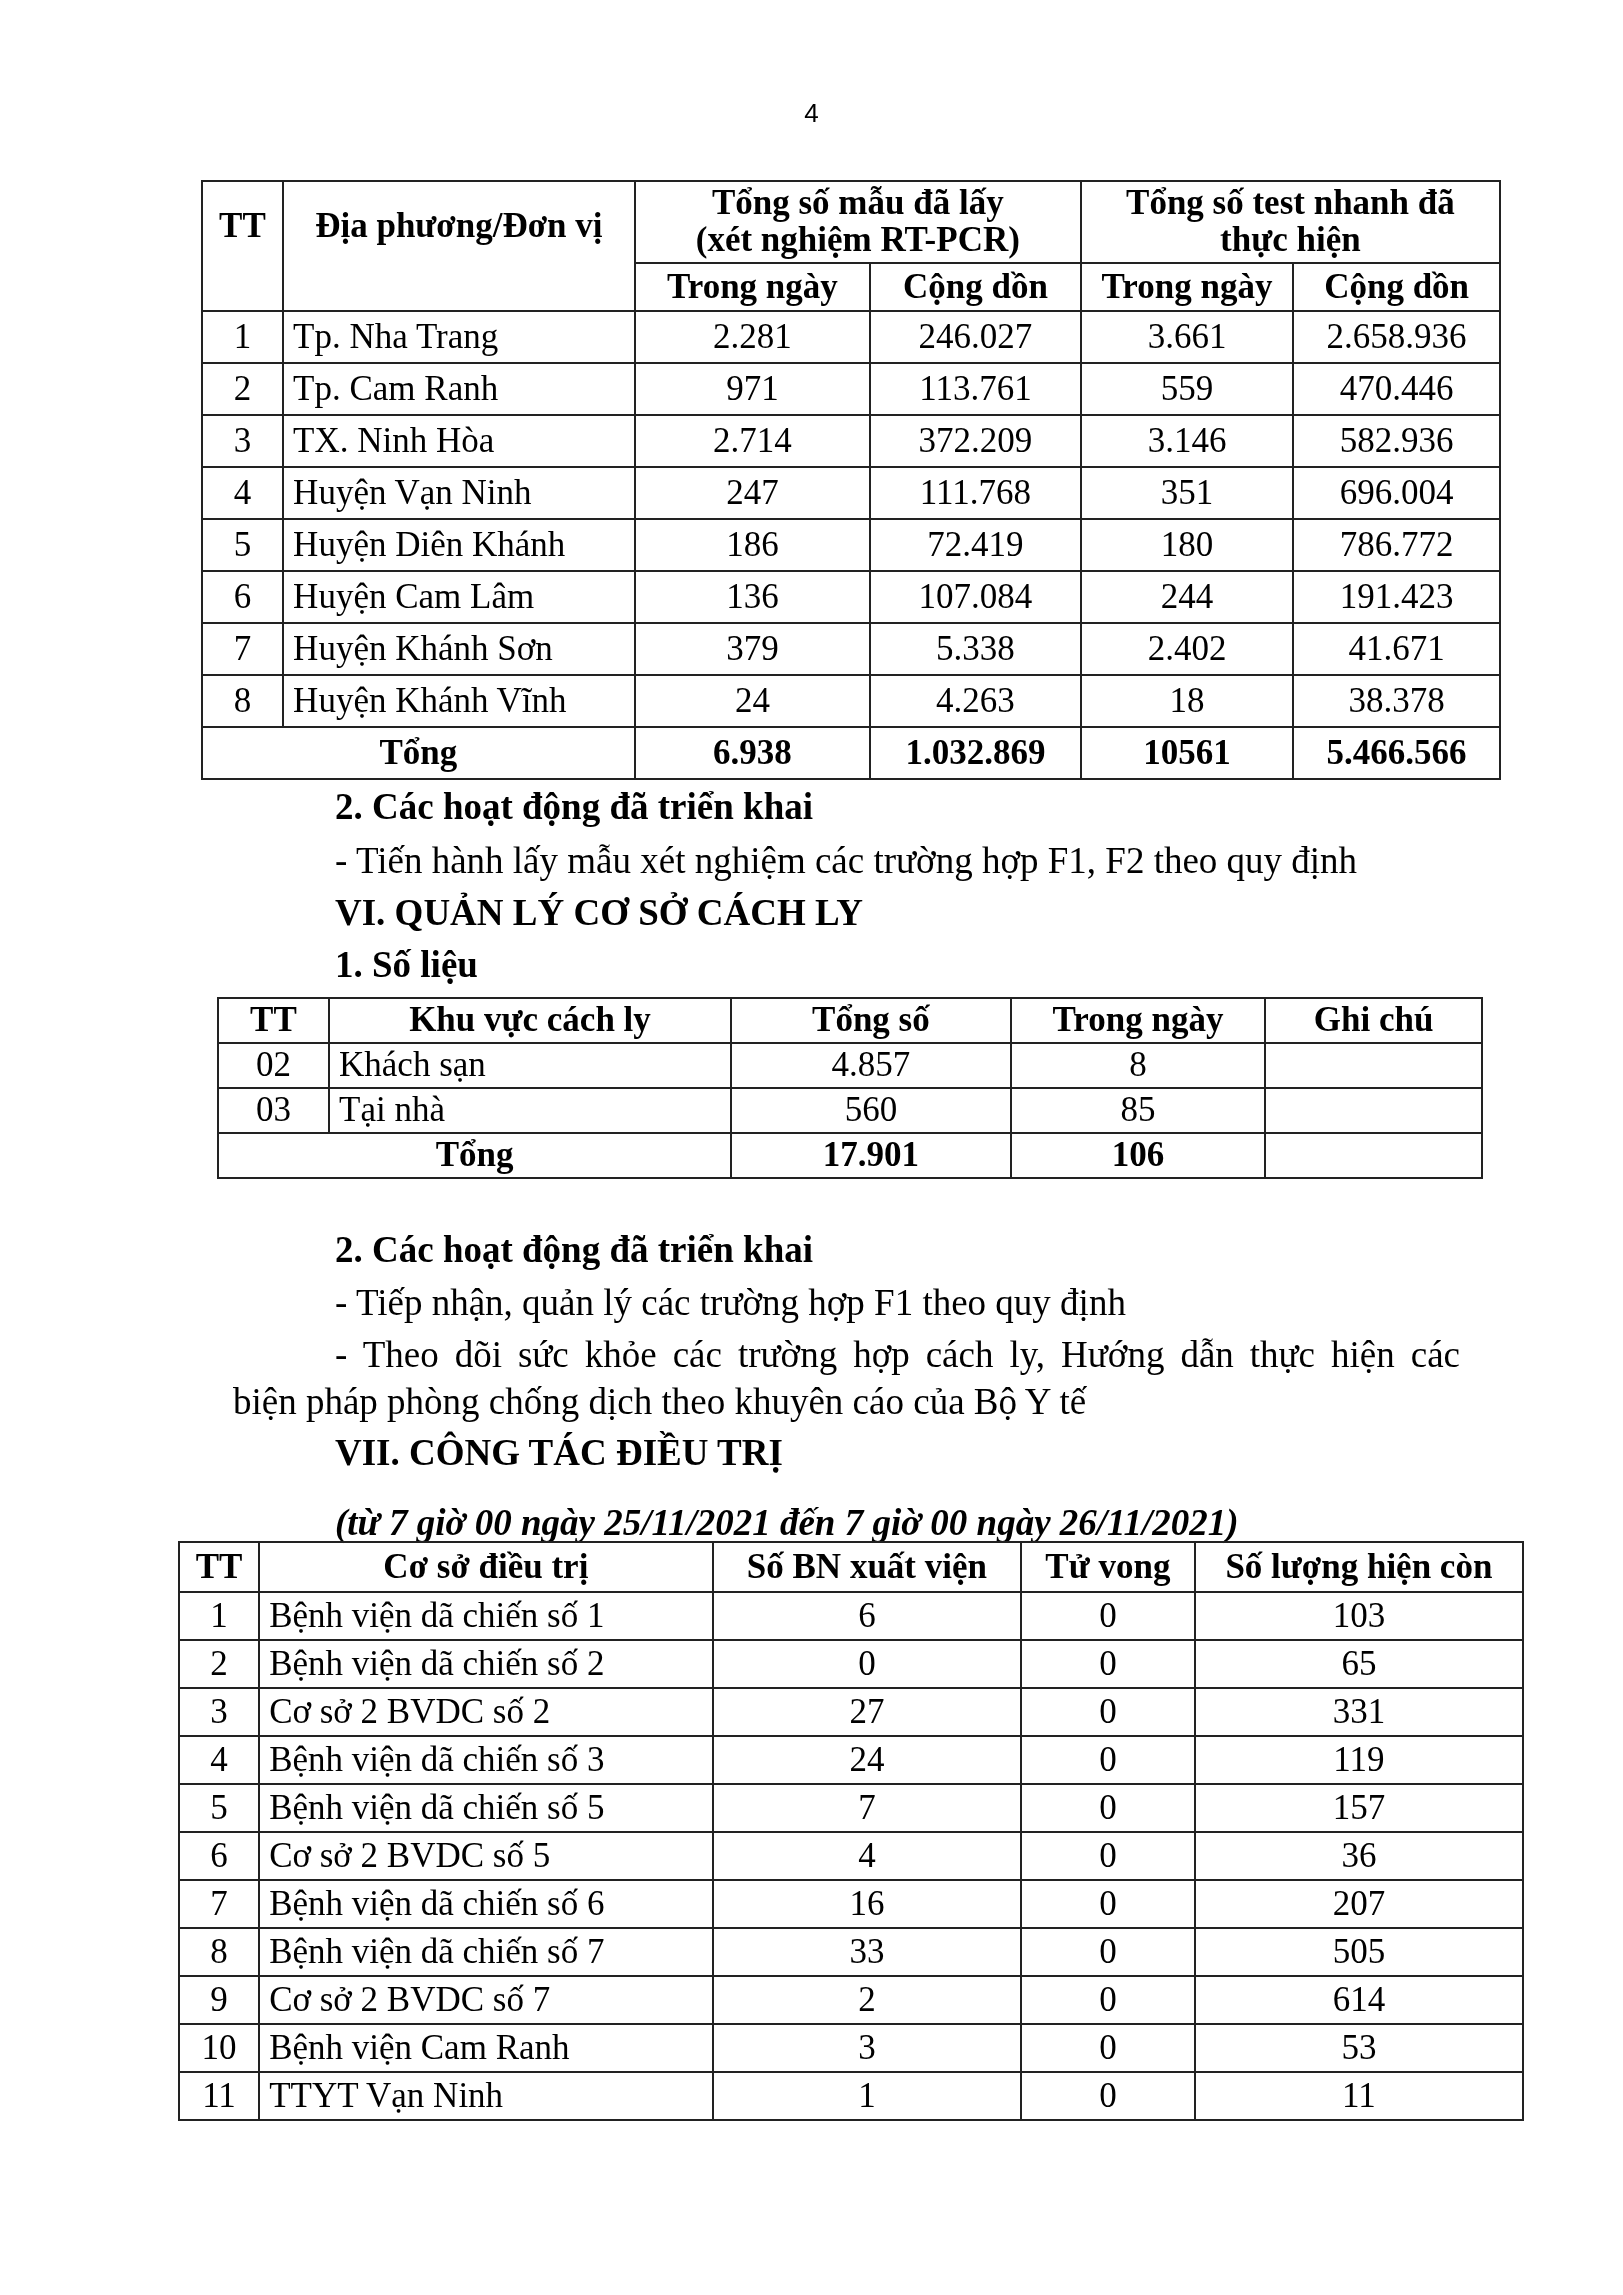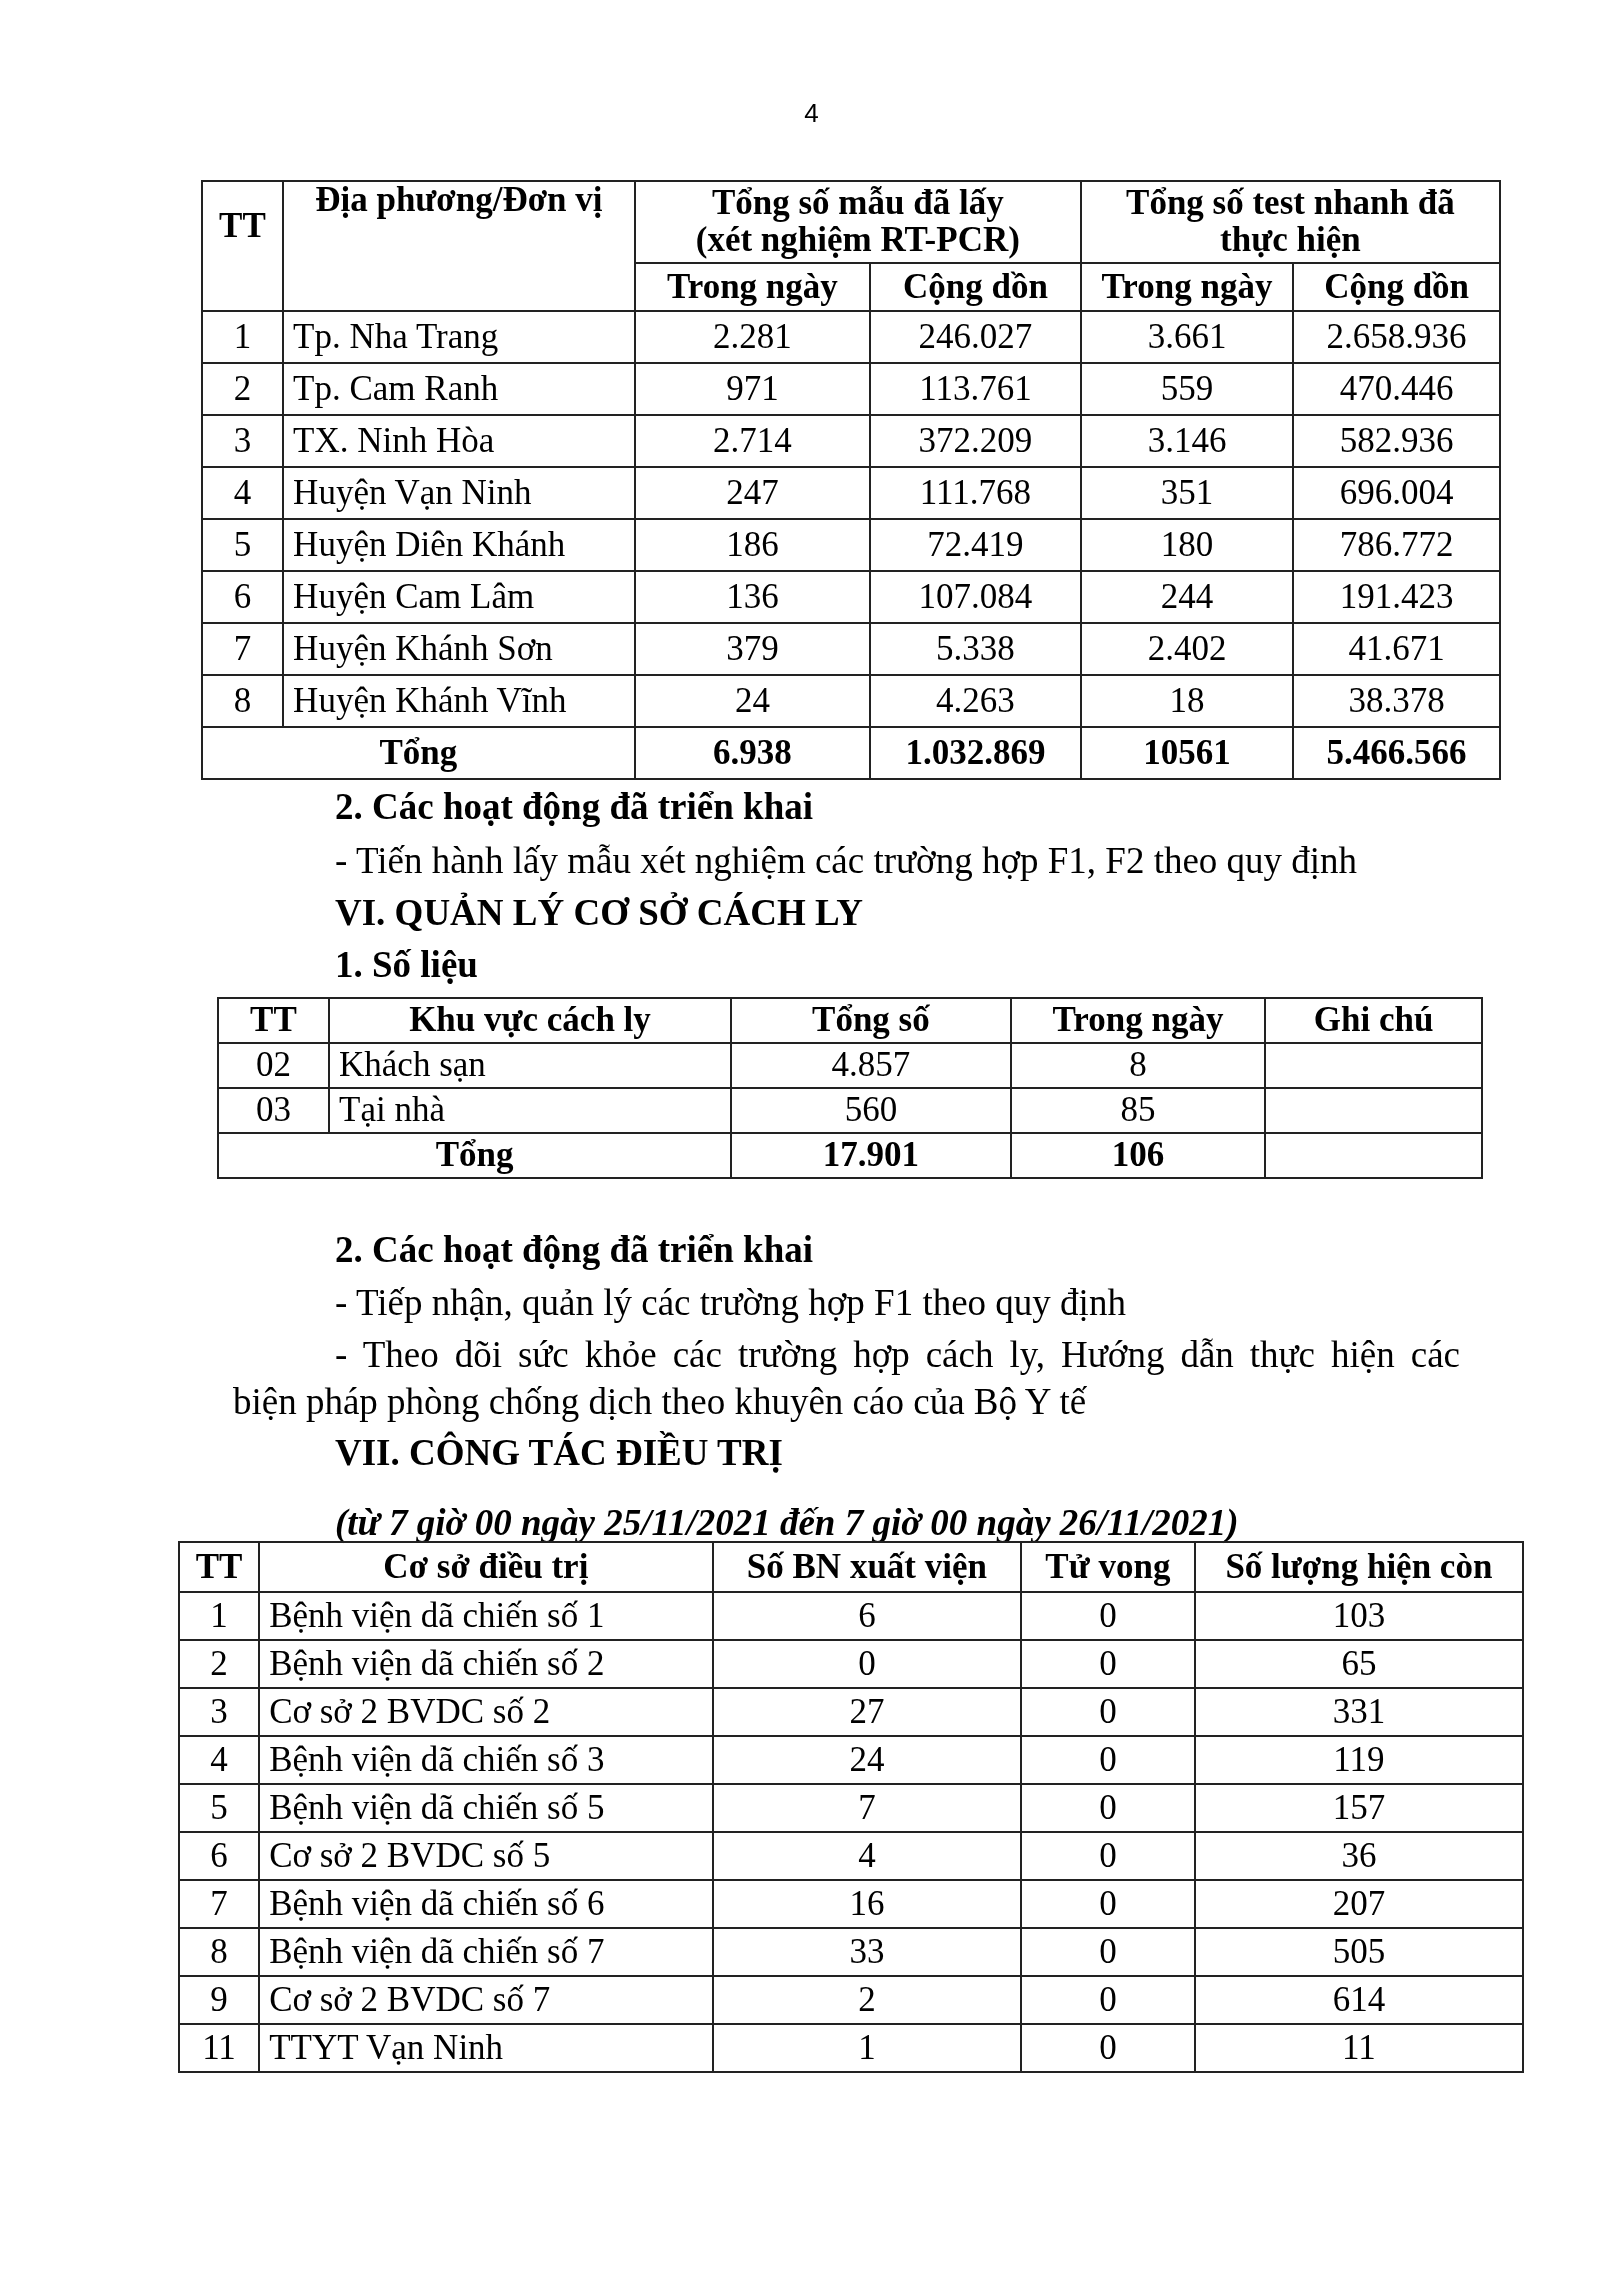--- a/index.html
+++ b/index.html
@@ -47,21 +47,21 @@
     <col style="width:81px">
       <col style="width:353px">
       <col style="width:236px">
       <col style="width:211px">
       <col style="width:213px">
       <col style="width:207px">
   </colgroup>
   <tbody>
       <tr>
     <th class="h1" rowspan="2" style="vertical-align:top;padding-top:26px">TT</th>
-    <th class="h1" rowspan="2" style="vertical-align:top;">Địa phương/Đơn vị</th>
+    <th class="h1" rowspan="2" style="vertical-align:top;padding-top:26px">Địa phương/Đơn vị</th>
     <th class="h1" colspan="2">
       <div>Tổng số mẫu đã lấy</div>
       <div>(xét nghiệm RT-PCR)</div>
     </th>
     <th class="h1" colspan="2">
       <div>Tổng số test nhanh đã</div>
       <div>thực hiện</div>
     </th>
   </tr>
   <tr>
@@ -278,20 +278,27 @@
         <td class="c">505</td>
       </tr>
       <tr>
         <td class="c">9</td>
         <td class="l">Cơ sở 2 BVDC số 7</td>
         <td class="c">2</td>
         <td class="c">0</td>
         <td class="c">614</td>
       </tr>
       <tr>
+        <td class="c">10</td>
+        <td class="l">Bệnh viện Cam Ranh</td>
+        <td class="c">3</td>
+        <td class="c">0</td>
+        <td class="c">53</td>
+      </tr>
+      <tr>
         <td class="c">11</td>
         <td class="l">TTYT Vạn Ninh</td>
         <td class="c">1</td>
         <td class="c">0</td>
         <td class="c">11</td>
       </tr>
     </tbody>
 </table>
 
 

